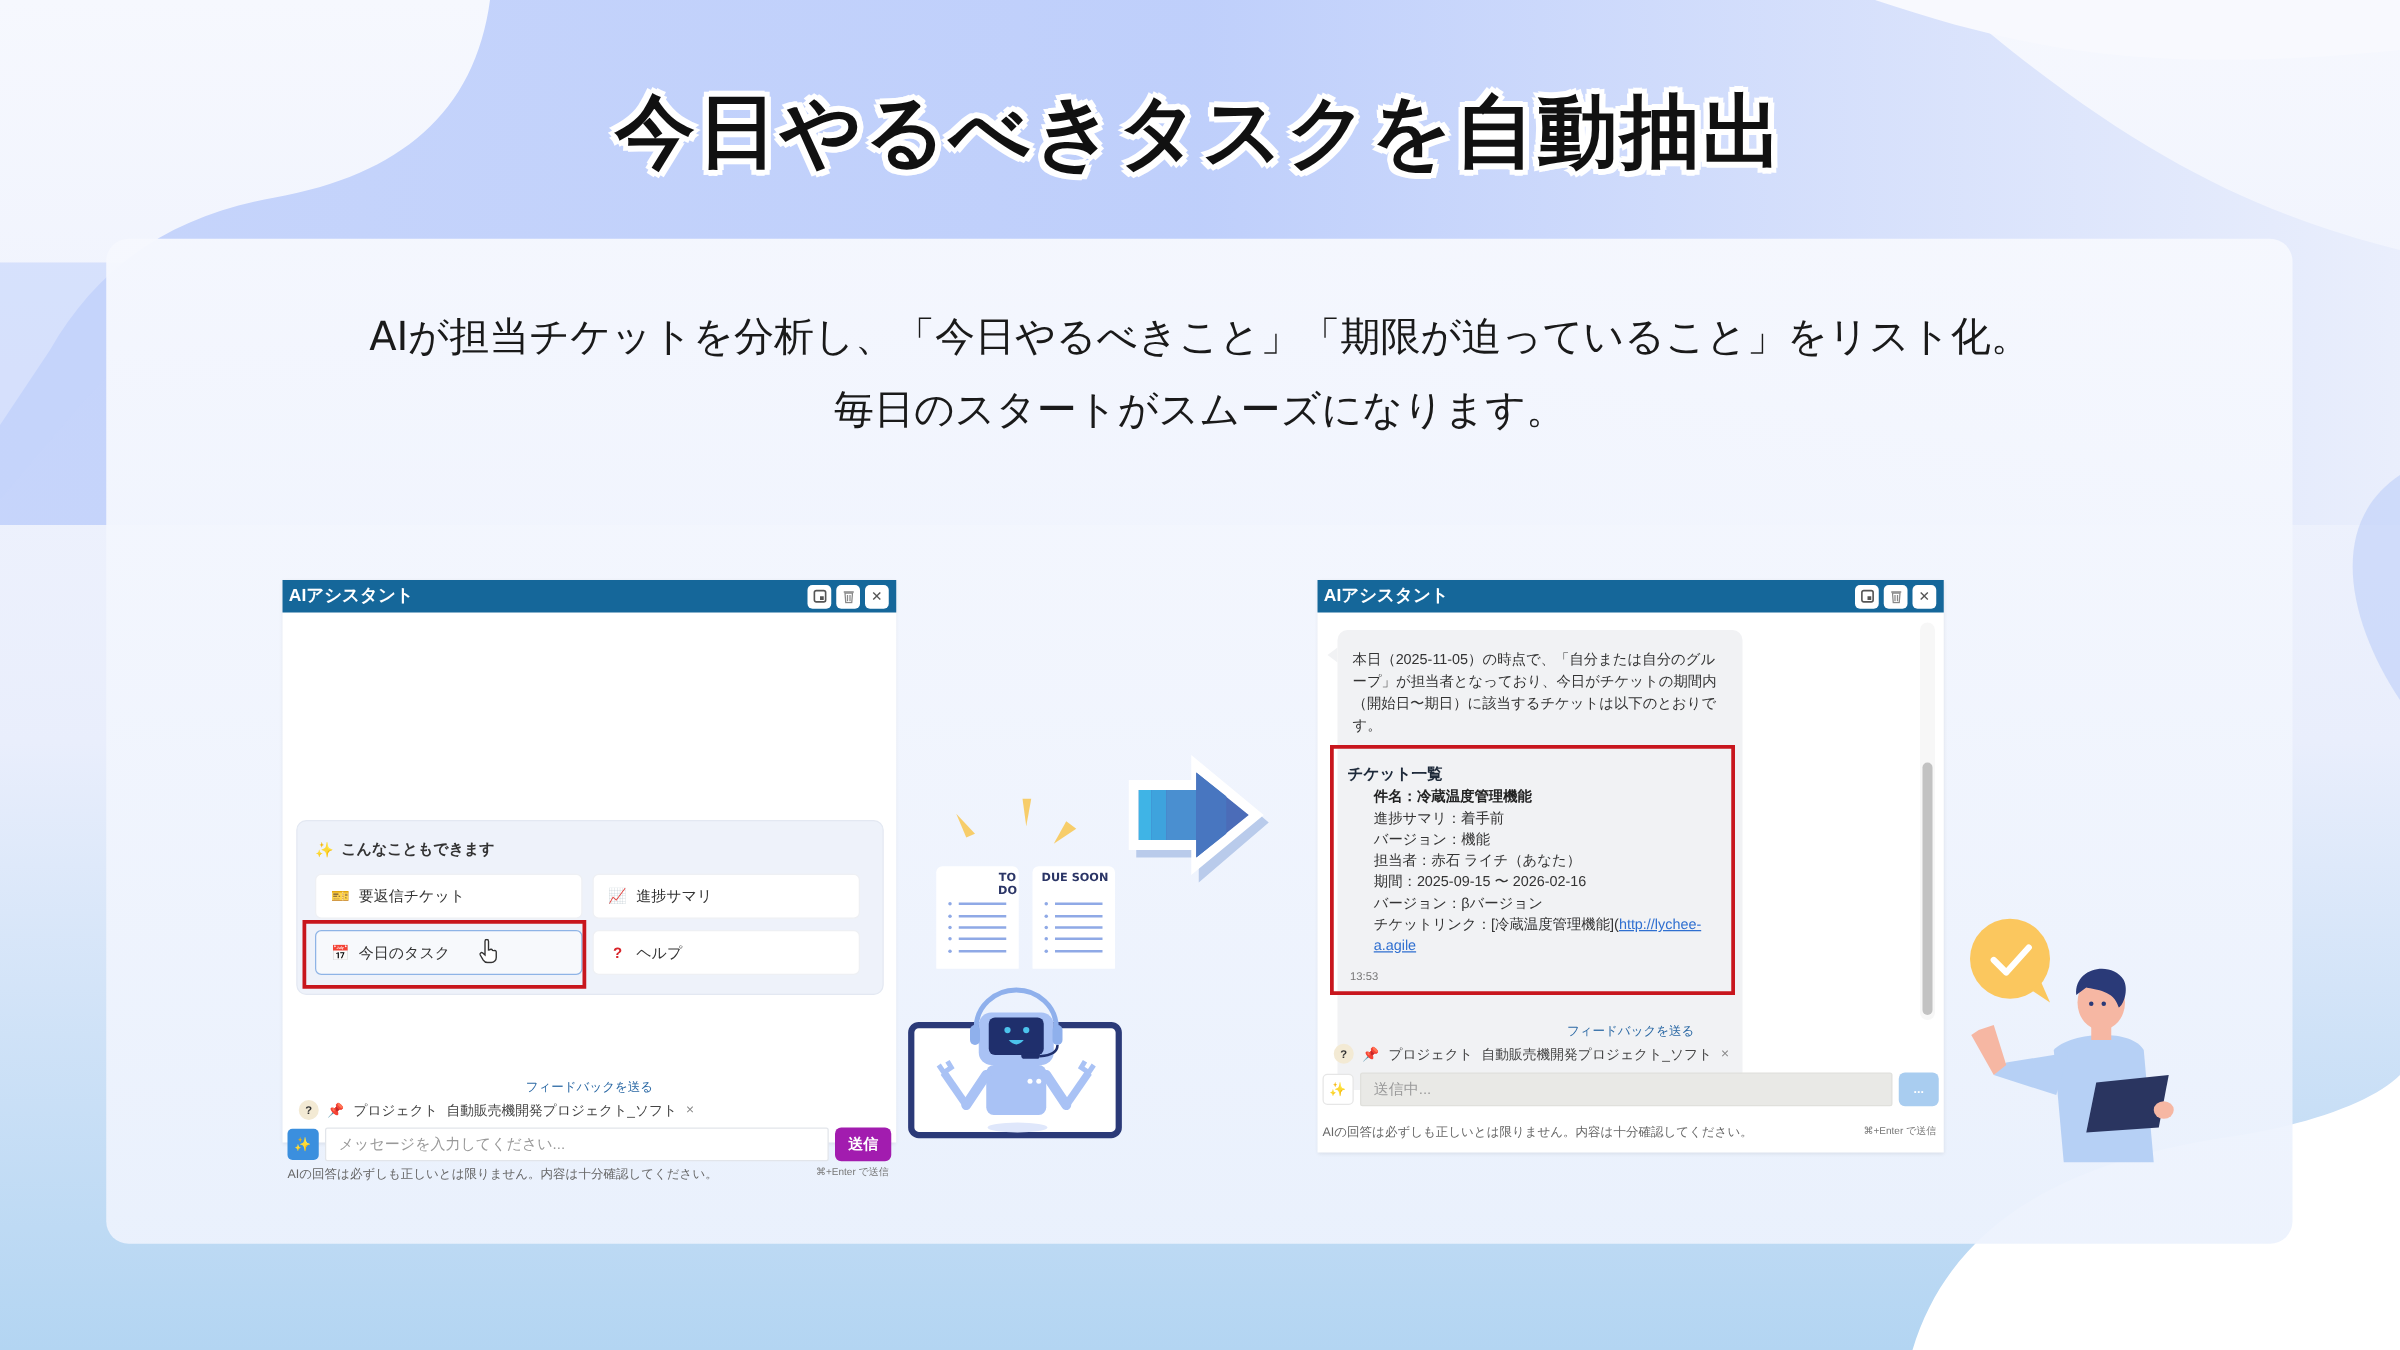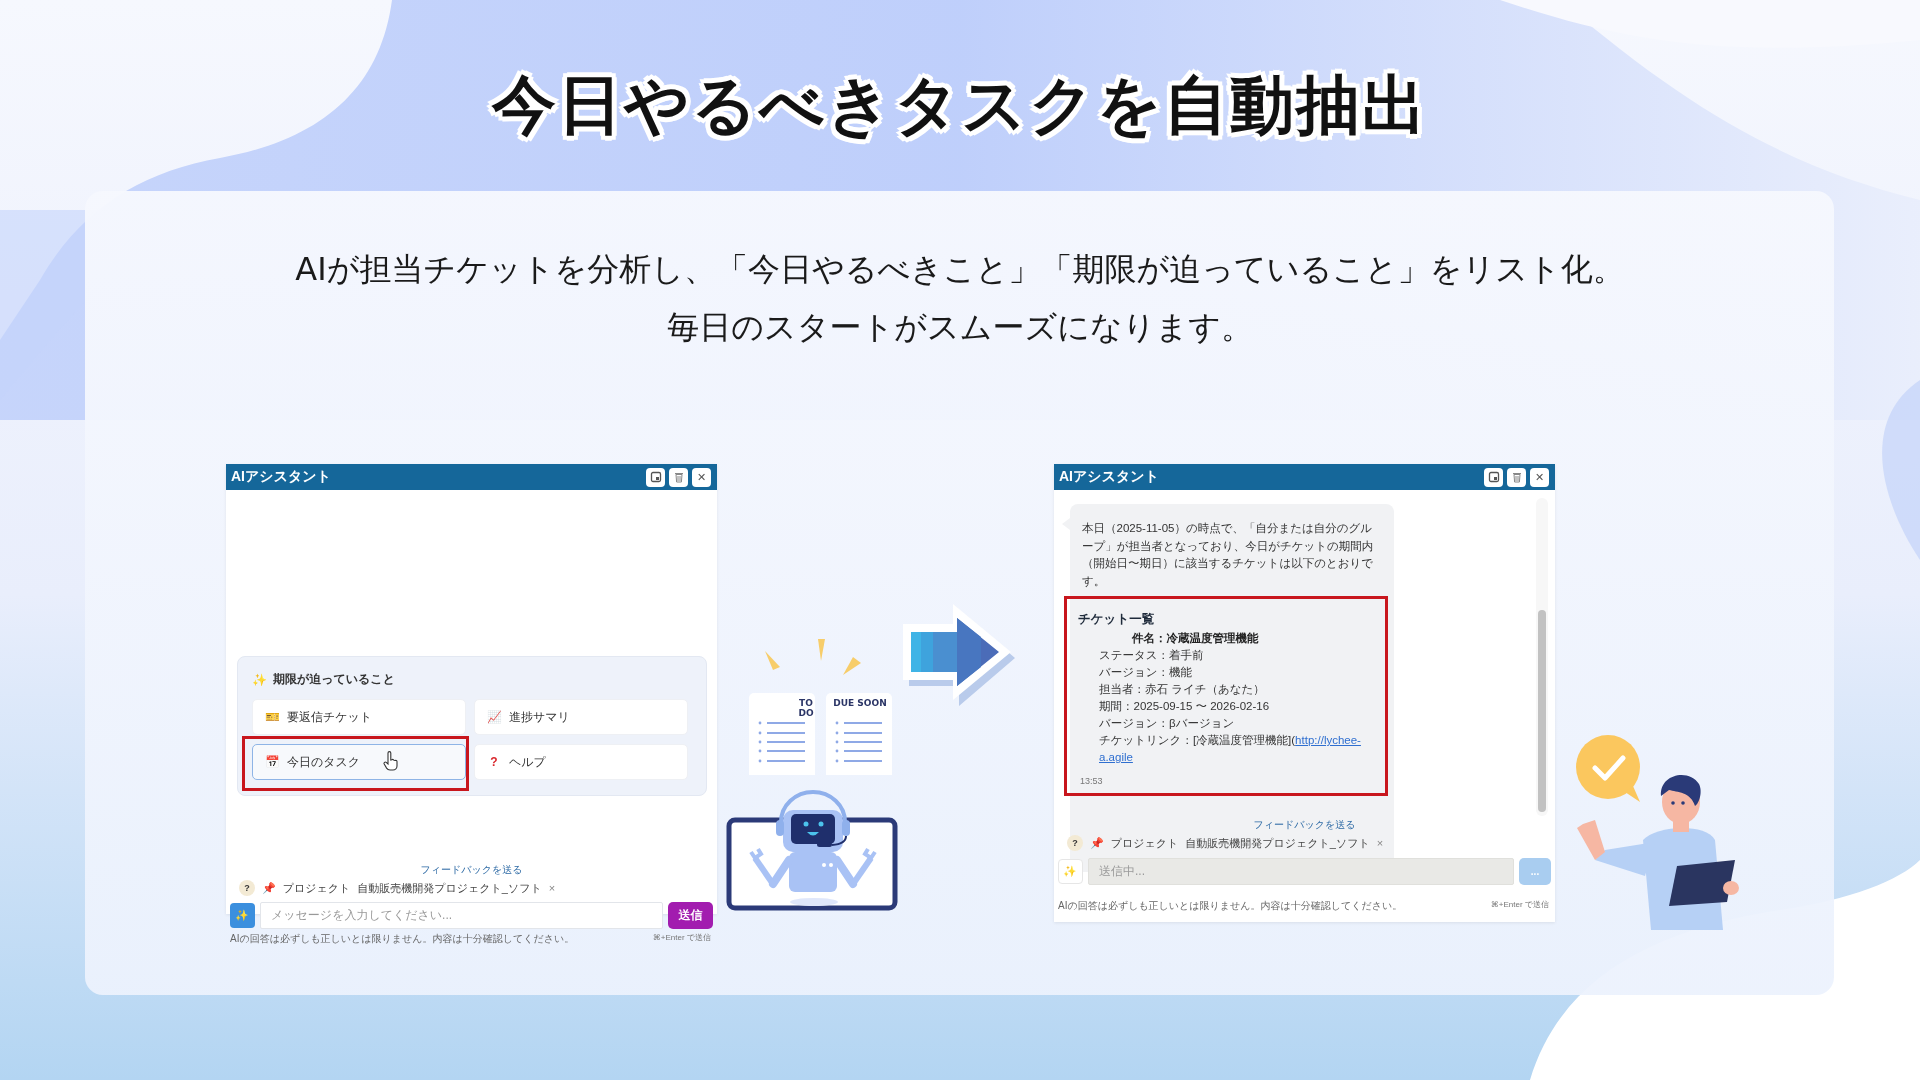--- a/index.html
+++ b/index.html
@@ -123,21 +123,21 @@
     border-top: 6px solid transparent; border-bottom: 6px solid transparent;
     border-right: 8px solid #f1f2f4;
   }
   .bubble-text {
     position: absolute; left: 12px; top: 16px; width: 300px;
     font-size: 11.5px; line-height: 17.5px; color: #333;
   }
   .hl-right { position: absolute; left: 10px; top: 132px; width: 324px; height: 200px; border: 3px solid #c8161d; }
   .tk-title { position: absolute; left: 24px; top: 147px; font-size: 12.5px; font-weight: bold; color: #1e2a3a; }
   .tk-lines { position: absolute; left: 45px; top: 166px; font-size: 11.5px; line-height: 17px; color: #333; width: 285px; }
-  .tk-lines .b { font-weight: bold; color: #222; margin-left: 33px; }
+  .tk-lines .b { font-weight: bold; color: #222; }
   .tk-link { color: #2f6fd0; text-decoration: underline; }
   .tk-time { position: absolute; left: 26px; top: 312px; font-size: 9px; color: #777; }
   .scroll-track { position: absolute; left: 482px; top: 34px; width: 12px; height: 318px; background: #f7f7f7; border-radius: 6px; }
   .scroll-thumb { position: absolute; left: 2px; top: 112px; width: 8px; height: 202px; background: #c2c2c2; border-radius: 4px; }
 
   .illus { position: absolute; }
 </style>
 </head>
 <body>
 
@@ -185,21 +185,21 @@
             <line x1="7" y1="5" x2="7" y2="10" stroke="#888"></line>
           </svg>
       </div>
       <div class="tb-btn">✕</div>
     </div>
   </div>
 
   <div class="suggest-box">
     <div class="suggest-head">
       <span class="sparkle">✨</span>
-      <span>期限が迫っていること</span>
+      <span>こんなこともできます</span>
     </div>
     <div class="chip chip-1">
       <span class="chip-icon">🎫</span>
       <span>要返信チケット</span>
     </div>
     <div class="chip chip-2">
       <span class="chip-icon">📈</span>
       <span>進捗サマリ</span>
     </div>
     <div class="chip chip-3">
@@ -325,21 +325,21 @@
     </div>
   </div>
 
   <div class="bubble">
     <div class="bubble-text">本日（2025-11-05）の時点で、「自分または自分のグループ」が担当者となっており、今日がチケットの期間内（開始日〜期日）に該当するチケットは以下のとおりです。</div>
   </div>
   <div class="hl-right"></div>
   <div class="tk-title">チケット一覧</div>
   <div class="tk-lines">
     <div class="b">件名：冷蔵温度管理機能</div>
-    <div>ステータス：着手前</div>
+    <div>進捗サマリ：着手前</div>
     <div>バージョン：機能</div>
     <div>担当者：赤石 ライチ（あなた）</div>
     <div>期間：2025-09-15 〜 2026-02-16</div>
     <div>バージョン：βバージョン</div>
     <div><span>チケットリンク：[冷蔵温度管理機能](</span><a class="tk-link">http://lychee-a.agile</a></div>
   </div>
   <div class="tk-time">13:53</div>
 
   <div class="scroll-track">
     <div class="scroll-thumb"></div>

